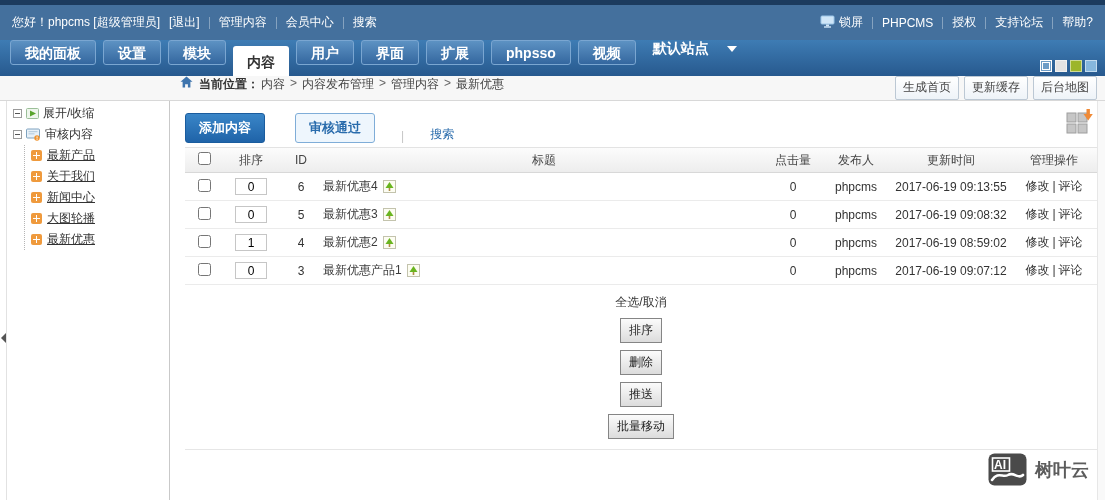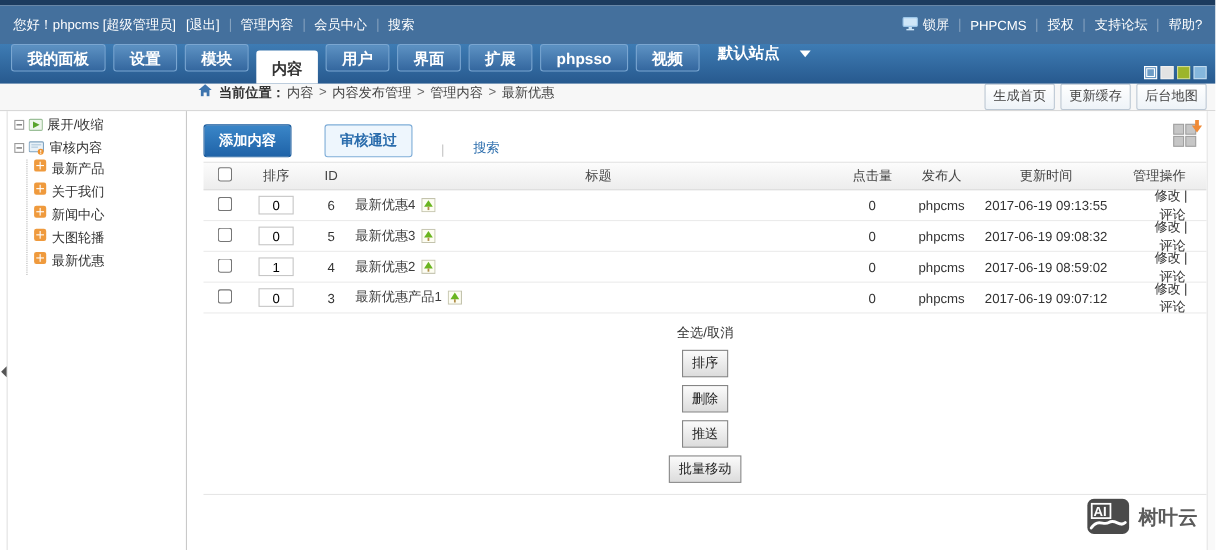--- a/index.html
+++ b/index.html
@@ -39,21 +39,21 @@
   
   .content { display:flex; height:399px; position:relative; }
   .gutter { width:7px; border-right:1px solid #e2e2e2; position:relative; flex:none; }
   .collapse-arrow { position:absolute; left:1px; top:232px; width:0; height:0; border-top:5px solid transparent; border-bottom:5px solid transparent; border-right:5px solid #555; }
 
   .sidebar { width:163px; border-right:1px solid #c9c9c9; padding:2px 0 0 6px; flex:none; }
   .tree-row { display:flex; align-items:center; height:21px; gap:4px; cursor:pointer; }
   .expander { width:9px; height:9px; border:1px solid #9a9a9a; background:#fff; position:relative; flex:none; }
   .expander::after { content:""; position:absolute; left:1px; right:1px; top:3px; height:1px; background:#555; }
   .tree-children { margin-left:11px; border-left:1px dotted #b5b5b5; }
-  .tree-child { display:flex; align-items:flex-start; height:21px; gap:5px; padding-left:6px; cursor:pointer; }
+  .tree-child { display:flex; align-items:center; height:21px; gap:5px; padding-left:6px; cursor:pointer;text-decoration:underline; }
   .plus-ico { width:11px; height:11px; background:var(--orange); border-radius:2px; position:relative; flex:none; }
   .plus-ico::before { content:""; position:absolute; left:2px; right:2px; top:5px; height:1px; background:#fff; }
   .plus-ico::after { content:""; position:absolute; top:2px; bottom:2px; left:5px; width:1px; background:#fff; }
 
   
   .main { flex:1; padding:8px 8px 0 15px; position:relative; }
   .toolbar { display:flex; align-items:flex-end; height:34px; gap:24px; }
   .btn-add { background:linear-gradient(var(--addtop),var(--addbottom)); color:#fff; font-weight:bold; padding:5px 13px; border:1px solid #1a5c9e; border-radius:3px; font-size:13px; }
   .btn-approve { background:#eef6fd; border:1px solid #7fadd8; color:var(--accent); padding:5px 13px; border-radius:3px; font-size:13px; font-weight:bold; margin-left:6px; }
   .tool-sep { color:#c5c5c5; margin:0 2px; }
@@ -66,21 +66,21 @@
   .trow { display:flex; align-items:center; height:28px; border-bottom:1px solid #ebebeb; }
   .c-check { width:38px; text-align:center; flex:none; }
   .c-sort { width:56px; text-align:center; flex:none; }
   .c-id { width:44px; text-align:center; flex:none; }
   .c-title { flex:1; text-align:left; display:flex; align-items:center; gap:5px; }
   .thead .c-title { justify-content:center; }
   .c-clicks { width:56px; text-align:center; flex:none; }
   .c-author { width:70px; text-align:center; flex:none; }
   .c-time { width:120px; text-align:center; flex:none; }
   .c-ops { width:86px; text-align:center; flex:none; }
-  .c-ops a { color:#333;margin-left:24px; }
+  .c-ops a { color:#333; }
   .op-sep { margin:0 3px; color:#333; }
   .sort-input { width:32px; height:17px; border:1px solid #c6c6c6; text-align:center; font-size:12px; }
   .title-link { color:#3c3c3c; }
 
   
   .batch { margin-top:9px; padding-bottom:10px; border-bottom:1px solid #e6e6e6; display:flex; align-items:center; gap:7px; color:#333;flex-direction:column; }
   .batch-btn { border:1px solid #858585; background:linear-gradient(#fbfbfb,#dcdcdc); padding:3px 8px; font-size:12px; color:#222; cursor:pointer; font-family:inherit; }
 
   
   .right-strip { position:absolute; right:0; top:0; bottom:0; width:8px; background:#f9f9f9; border-left:1px solid #e7e7e7; }

